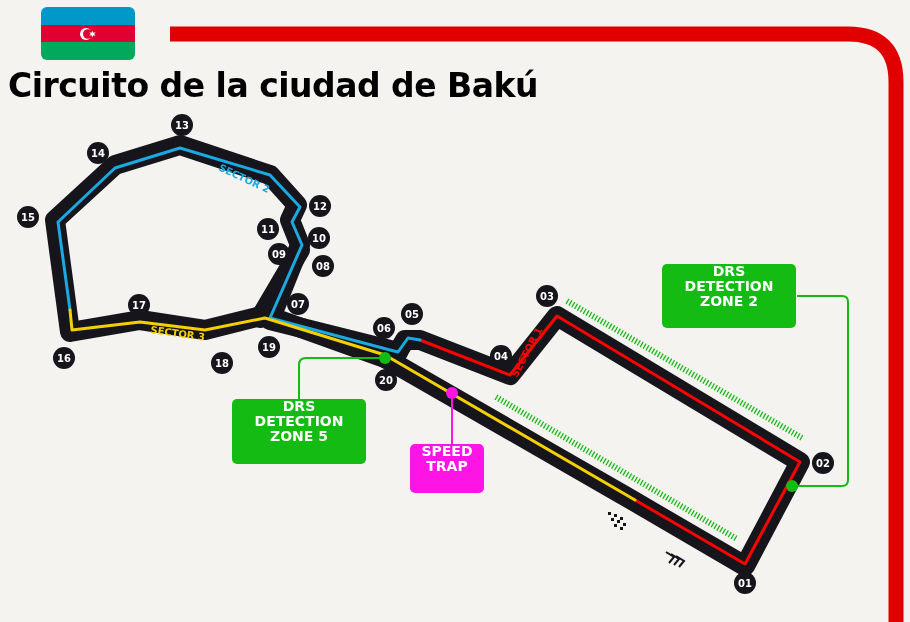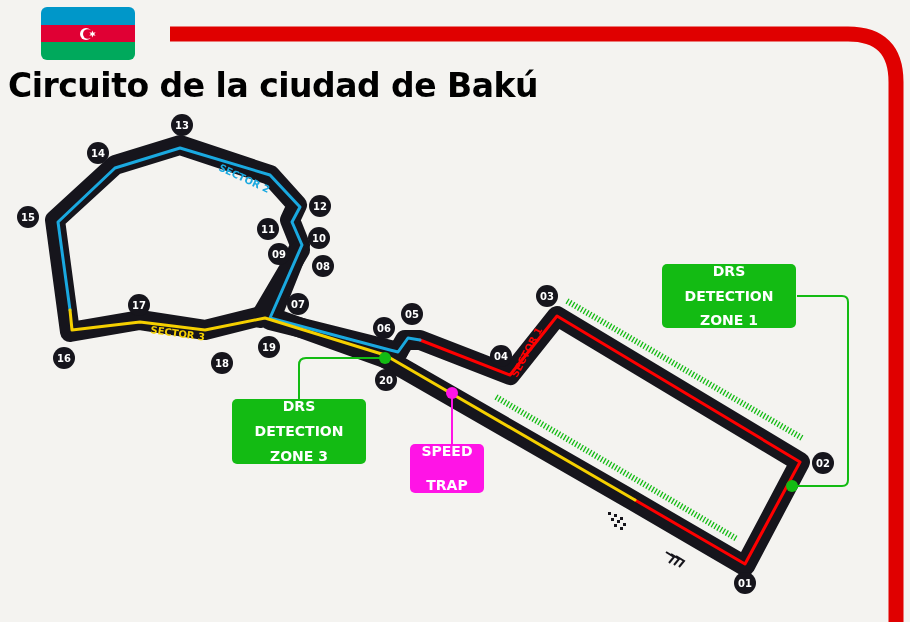--- a/index.html
+++ b/index.html
@@ -2,21 +2,21 @@
 <html><head>
 <meta charset="utf-8">
 <style>
   html,body{margin:0;padding:0;}
   body{width:910px;height:622px;background:#f4f3f0;position:relative;overflow:hidden;font-family:"DejaVu Sans",sans-serif;}
   .flag{position:absolute;left:41px;top:7px;width:94px;height:53px;border-radius:6px;overflow:hidden;}
   .flag .b{height:33.33%;}
   .title{position:absolute;left:8px;top:62px;font-family:"DejaVu Sans",sans-serif;font-weight:bold;font-size:33px;letter-spacing:-0.5px;color:#000;margin:0;line-height:48px;}
   svg.map{position:absolute;left:0;top:0;}
   .lbl{font-family:"DejaVu Sans",sans-serif;font-weight:bold;}
-  .box{position:absolute;border-radius:5px;color:#fff;font-family:"DejaVu Sans",sans-serif;font-weight:bold;text-align:center;display:flex;flex-direction:column;justify-content:space-between;align-items:center;line-height:15px;}
+  .box{position:absolute;border-radius:5px;color:#fff;font-family:"DejaVu Sans",sans-serif;font-weight:bold;text-align:center;display:flex;flex-direction:column;justify-content:flex-start;align-items:center;line-height:15px;}
   .box span{display:block;}
 </style>
 </head>
 <body>
 
 <div class="flag">
   <div class="b" style="background:#0097c9"></div>
   <div class="b" style="background:#e00034;position:relative;">
     <svg width="94" height="18" style="position:absolute;left:0;top:0">
       <circle cx="45" cy="9" r="6" fill="#fff"></circle>
@@ -156,25 +156,25 @@
     <g>
         <circle cx="386" cy="380" r="11" fill="#16151c"></circle>
         <text x="386" y="384">20</text>
       </g>
   </g>
 </svg>
 
 <div class="box" style="left:662px;top:264px;width:134px;height:64px;background:#13bb13;font-size:14px;">
   <span>DRS</span>
   <span>DETECTION</span>
-  <span>ZONE 1</span>
+  <span>ZONE 2</span>
 </div>
 
 <div class="box" style="left:232px;top:399px;width:134px;height:65px;background:#13bb13;font-size:14px;">
   <span>DRS</span>
   <span>DETECTION</span>
-  <span>ZONE 3</span>
+  <span>ZONE 5</span>
 </div>
 
 <div class="box" style="left:410px;top:444px;width:74px;height:49px;background:#ff14e6;font-size:14px;">
   <span>SPEED</span>
   <span>TRAP</span>
 </div>
 
 </body></html>

